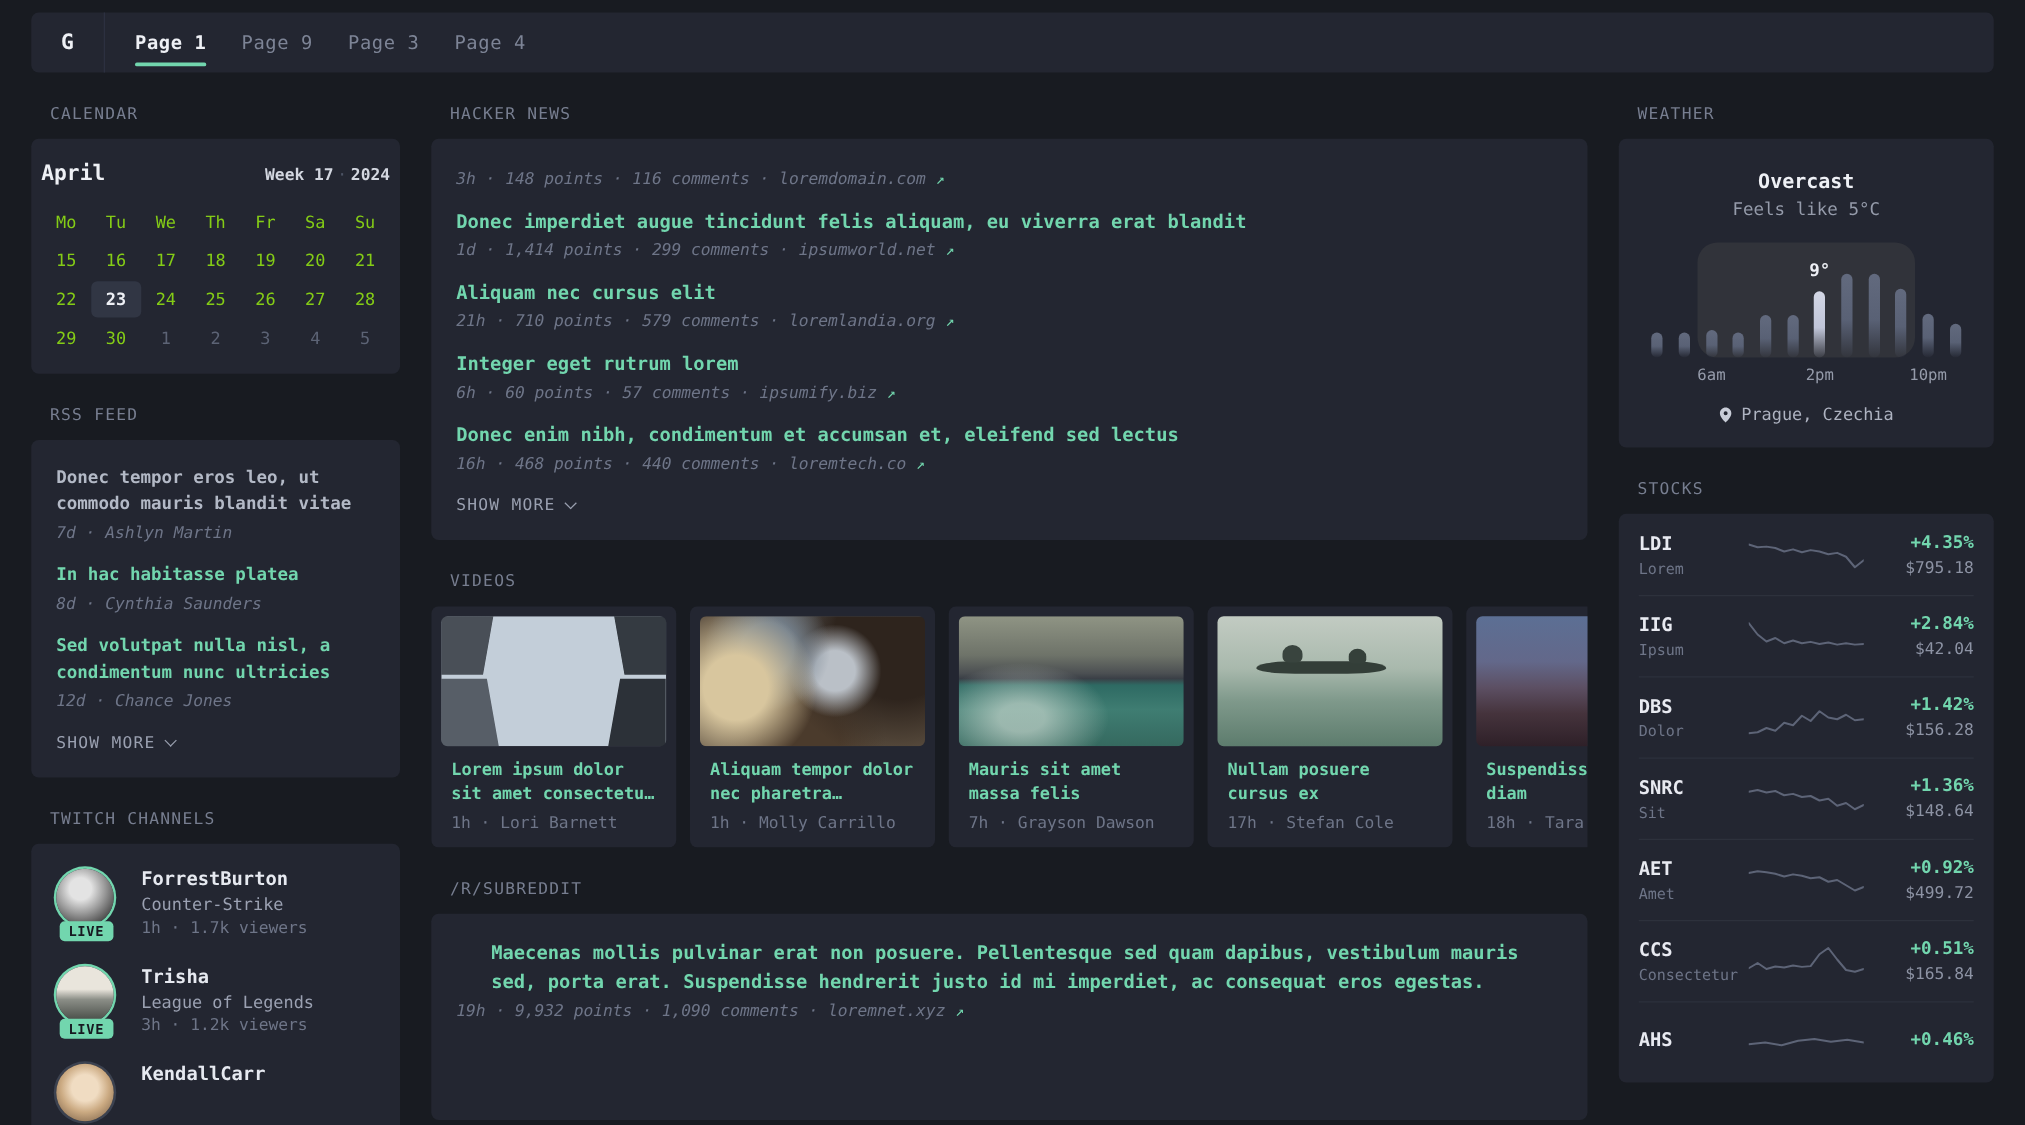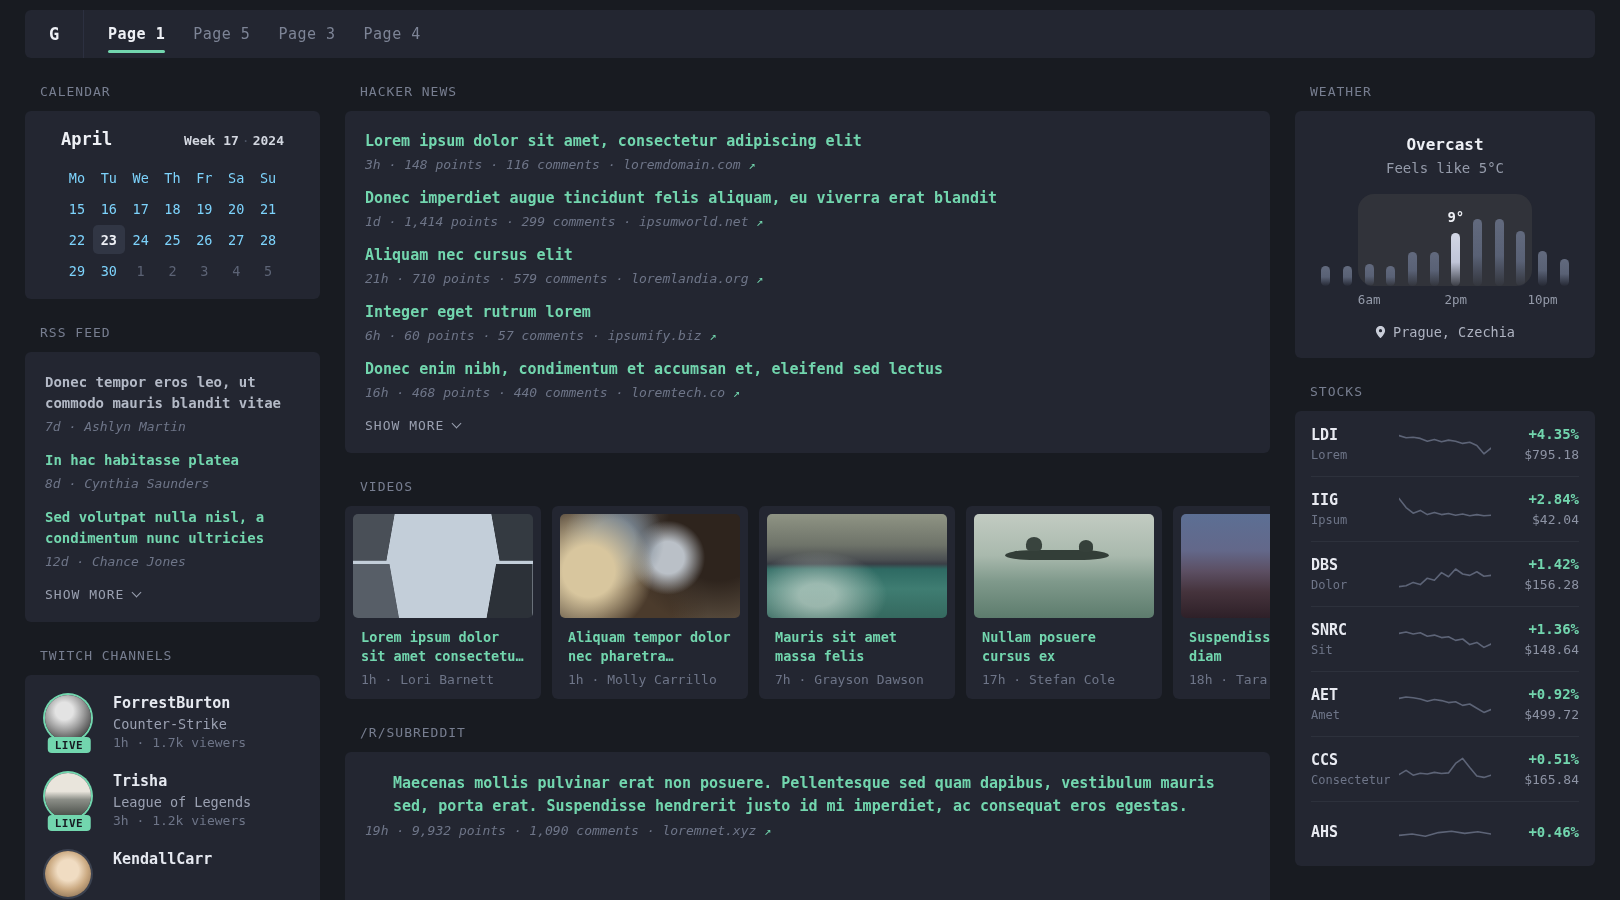--- a/index.html
+++ b/index.html
@@ -52,29 +52,29 @@
   .col-left{width:295px;flex:0 0 295px;}
   .col-mid{flex:1 1 auto;min-width:0;}
   .col-right{width:300px;flex:0 0 300px;}
   .section + .section{margin-top:26px;}
   .sec-label{
     font-size:13px;color:#777e90;letter-spacing:1px;
     margin:0 0 12px 15px;font-weight:500;
   }
   .card{background:var(--card);border-radius:6px;}
   
-  .cal-card{padding:18px 36px 14px;}
+  .cal-card{padding:18px 8px 14px;}
   .cal-head{display:flex;justify-content:space-between;align-items:baseline;}
   .cal-month{font-size:17px;font-weight:700;color:var(--bright);}
   .cal-week{font-size:13px;font-weight:700;color:#d3d7e0;}
   .cal-week .dot{color:var(--faint);font-weight:400;padding:0 3px;}
   .cal-grid{display:grid;grid-template-columns:repeat(7,1fr);margin-top:14px;row-gap:2px;}
   .cal-grid > span{
     height:29px;display:flex;align-items:center;justify-content:center;
-    font-size:13.5px;color:#7dd3fc;border-radius:5px;
+    font-size:13.5px;color:#84cc16;border-radius:5px;
   }
   .cal-dh{font-size:11.5px;color:var(--faint);}
   .cal-grid .next{color:#5c6375;}
   .cal-grid .selected{background:var(--sel);color:var(--bright);font-weight:700;}
   
   .feed-card{padding:20px;}
   .feed-item + .feed-item{margin-top:16px;}
   .feed-title{
     color:var(--accent);font-size:15px;font-weight:600;line-height:21px;cursor:pointer;
   }
@@ -215,21 +215,21 @@
   .stock-price{font-size:13px;color:#8d93a4;margin-top:4px;}
 </style>
 </head>
 <body>
 
 <div class="nav">
   <div class="nav-logo">G</div>
   <div class="nav-divider"></div>
   <div class="nav-tabs">
     <div class="tab active">Page 1</div>
-    <div class="tab">Page 5</div>
+    <div class="tab">Page 9</div>
     <div class="tab">Page 3</div>
     <div class="tab">Page 4</div>
   </div>
 </div>
 
 <div class="content">
 
   <div class="col-left">
 
     <div class="section">
@@ -330,21 +330,20 @@
       </div>
     </div>
   </div>
 
   <div class="col-mid">
 
     <div class="section">
       <div class="sec-label">HACKER NEWS</div>
       <div class="card feed-card">
         <div class="feed-item">
-          <div class="feed-title">Lorem ipsum dolor sit amet, consectetur adipiscing elit</div>
           <div class="feed-meta"><span>3h · 148 points · 116 comments</span> <span>·</span> <span class="dom">loremdomain.com</span> <span class="arrow">↗</span></div>
         </div>
         <div class="feed-item">
           <div class="feed-title">Donec imperdiet augue tincidunt felis aliquam, eu viverra erat blandit</div>
           <div class="feed-meta"><span>1d · 1,414 points · 299 comments</span> <span>·</span> <span class="dom">ipsumworld.net</span> <span class="arrow">↗</span></div>
         </div>
         <div class="feed-item">
           <div class="feed-title">Aliquam nec cursus elit</div>
           <div class="feed-meta"><span>21h · 710 points · 579 comments</span> <span>·</span> <span class="dom">loremlandia.org</span> <span class="arrow">↗</span></div>
         </div>

